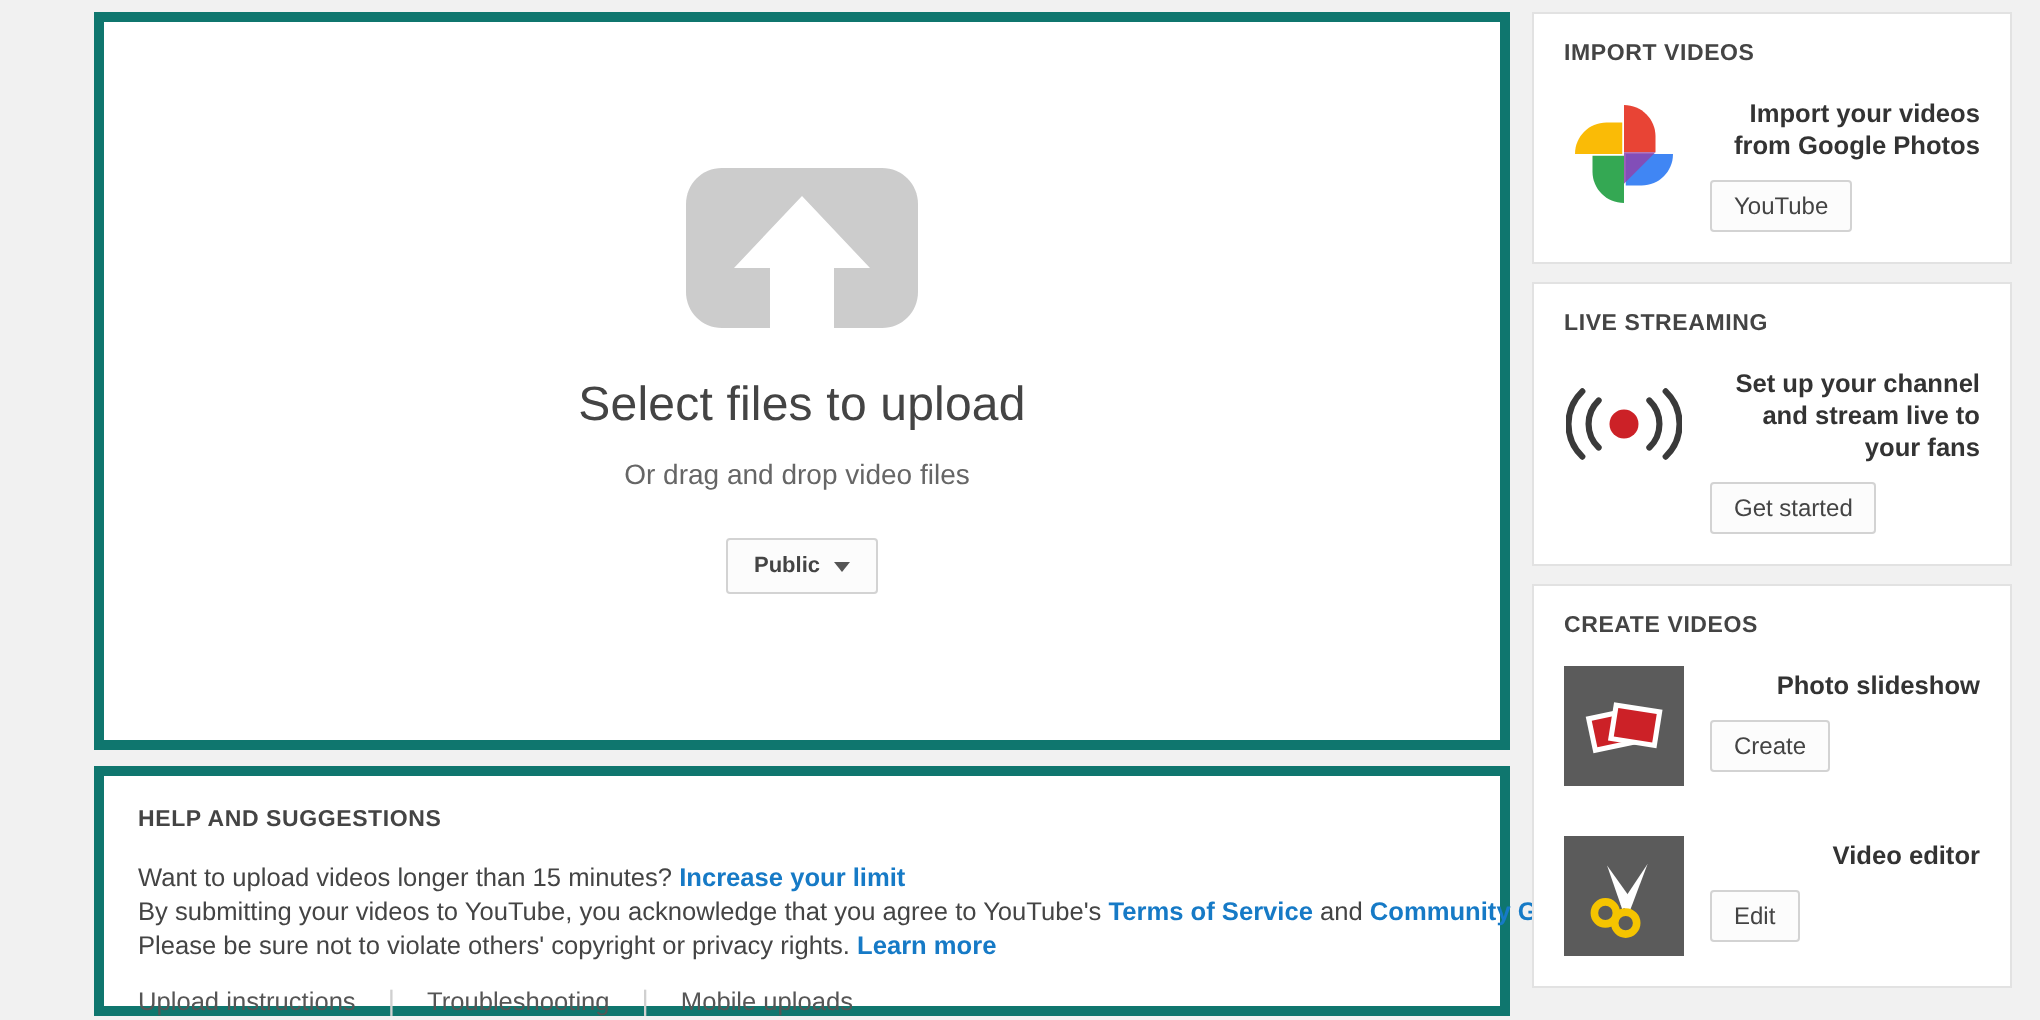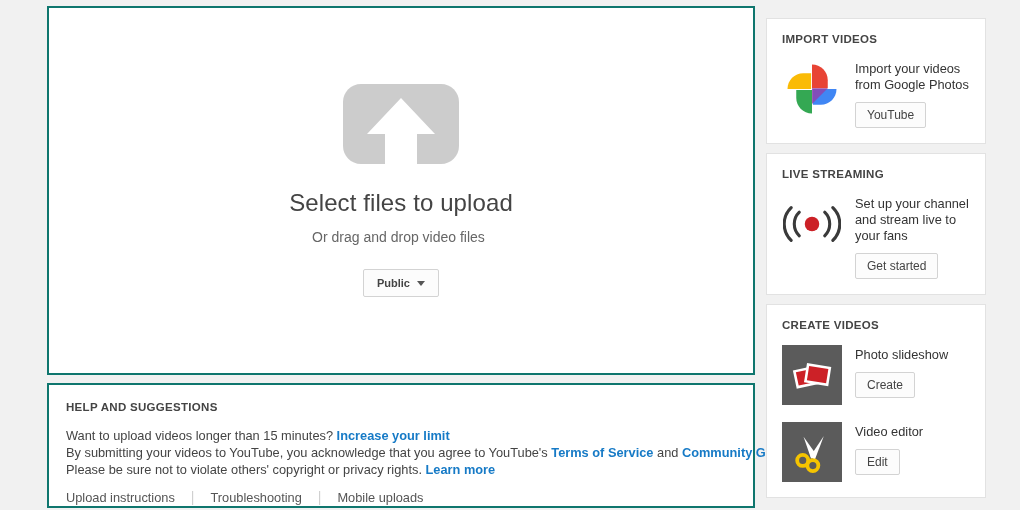--- a/index.html
+++ b/index.html
@@ -18,21 +18,21 @@
   }
 
   
   .main-col {
     position: absolute;
     left: 47px; top: 6px;
     width: 708px;
   }
   .card {
     background: #ffffff;
-    border: 2px solid #0f766e;
+    border: 5px solid #0f766e;
   }
   .upload-card {
     height: 369px;
     display: flex;
     flex-direction: column;
     align-items: center;
     justify-content: center;
   }
   .upload-icon {
     width: 116px; height: 80px;
@@ -107,56 +107,57 @@
   }
   .sep {
     color: #d0d0d0;
     margin: 0 16px;
     font-size: 14px;
   }
 
   
   .side-col {
     position: absolute;
-    left: 766px; top: 18px;
-    width: 220px;
+    left: 766px; top: 6px;
+    width: 240px;
   }
   .side-card {
     background: #ffffff;
     border: 1px solid #e2e2e2;
     padding: 14px 15px 15px 15px;
     margin-bottom: 9px;
   }
   .side-head {
     font-size: 11.5px;
     font-weight: bold;
     color: #444444;
     letter-spacing: .3px;
     margin-bottom: 14px;
   }
   .side-row {
     display: flex;
     align-items: flex-start;
     gap: 13px;
   }
-  .side-row + .side-row { margin-top: 17px; }
+  .side-row + .side-row { margin-top: 25px; }
   .side-icon {
     flex: 0 0 auto;
     width: 60px; height: 60px;
     display: flex;
     align-items: center;
     justify-content: center;
   }
   .side-body { flex: 1 1 auto; padding-top: 2px; min-width: 0; }
   .side-text {
     font-size: 12.8px;
-    font-weight: normal;
+    font-weight: bold;
     color: #333333;
     line-height: 16px;
     margin-bottom: 9px;
+    text-align: right;
   }
   .side-btn {
     background: #fcfcfc;
     border: 1px solid #d3d3d3;
     border-radius: 2px;
     padding: 5px 11px;
     font-size: 12px;
     color: #444444;
     cursor: pointer;
     font-family: "Liberation Sans", sans-serif;

